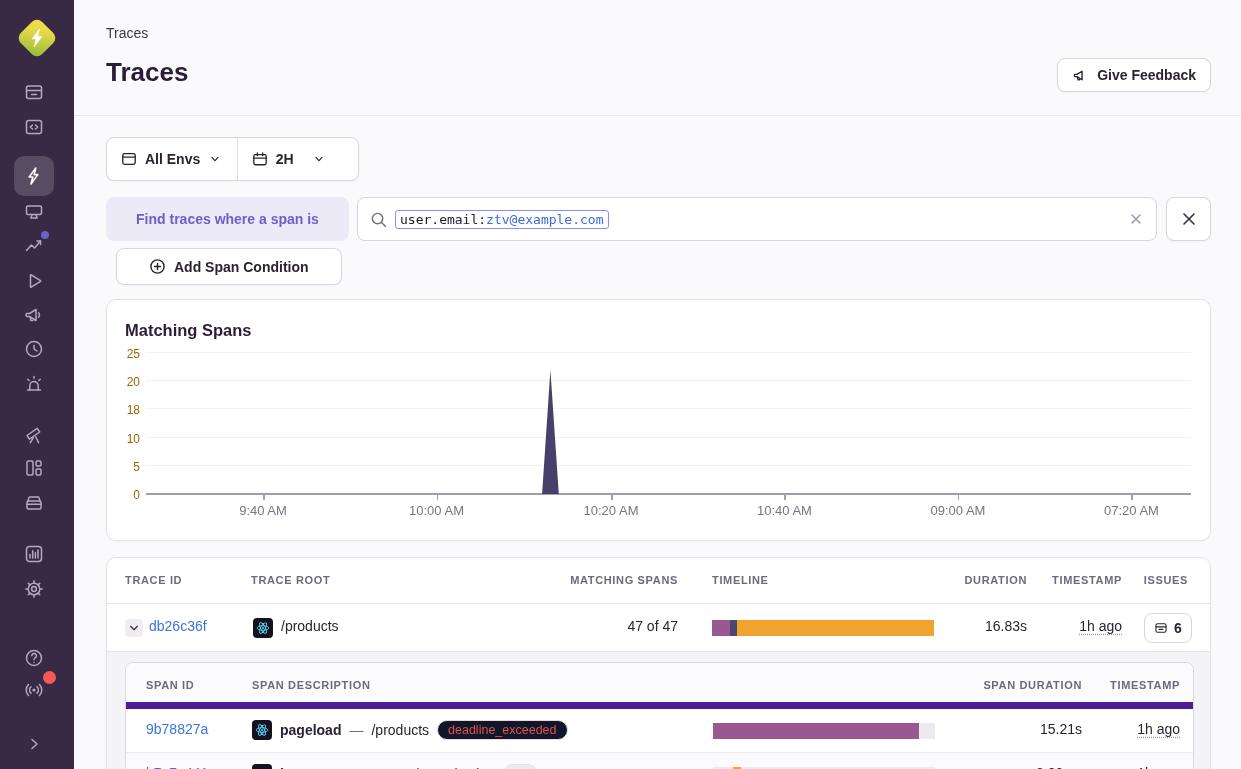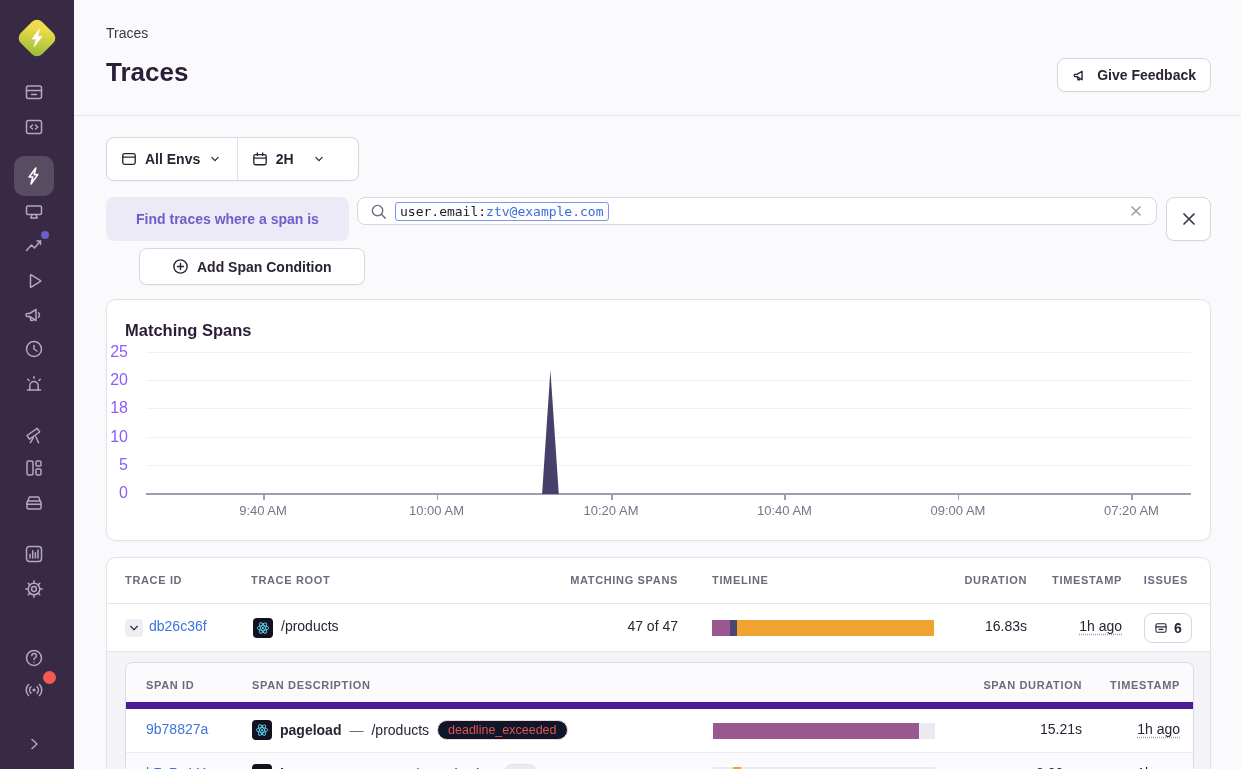--- a/index.html
+++ b/index.html
@@ -22,58 +22,58 @@
   .logo-wrap { position:absolute; left:16px; top:17px; width:42px; height:42px; }
   .logo-diamond { position:absolute; left:6px; top:6px; width:30px; height:30px; border-radius:7px;
                   transform:rotate(45deg); background:linear-gradient(145deg,#F0DC4A 25%,#C9CF43 55%,#9CBE3C 90%); }
   .notif-dot { position:absolute; border-radius:50%; }
 
   
   .breadcrumb { position:absolute; left:106px; top:25px; font-size:14px; color:#3E3446; }
   .page-title { position:absolute; left:106px; top:57px; font-size:26px; font-weight:700; color:#2B1D38; }
   .btn { display:inline-flex; align-items:center; gap:8px; background:#fff; border:1px solid #D9D4DF;
          border-radius:8px; font-weight:700; font-size:14px; color:#2B2233; cursor:pointer;
-         box-shadow:0 1px 2px rgba(43,34,51,.04);margin-left:23px; }
+         box-shadow:0 1px 2px rgba(43,34,51,.04); }
   .feedback-btn { position:absolute; right:30px; top:58px; height:34px; padding:0 14px; }
   .header-divider { position:absolute; left:74px; right:0; top:115px; height:1px; background:#E8E5EC; }
 
   
   .filter-group { position:absolute; left:106px; top:137px; height:44px; width:253px;
                   background:#fff; border:1px solid #D9D4DF; border-radius:8px;
                   display:flex; align-items:stretch; box-shadow:0 1px 2px rgba(43,34,51,.04); }
   .filter-seg { display:flex; align-items:center; gap:8px; padding:0 14px; font-weight:700; font-size:14px; cursor:pointer; }
   .filter-div { width:1px; background:#E2DEE8; }
   .filter-seg svg { stroke:#2B2233; fill:none; stroke-width:1.5; stroke-linecap:round; }
 
   
   .where-pill { position:absolute; left:106px; top:197px; width:243px; height:44px;
                 background:#ECEAF7; border-radius:8px; display:flex; align-items:center; justify-content:center;
                 color:#6C5FC7; font-weight:700; font-size:14px; }
-  .search-bar { position:absolute; left:357px; top:197px; width:800px; height:28px; background:#fff;
+  .search-bar { position:absolute; left:357px; top:197px; width:800px; height:44px; background:#fff;
                 border:1px solid #D9D4DF; border-radius:8px; display:flex; align-items:center; padding:0 12px; gap:8px; }
   .search-token { font-family:"DejaVu Sans Mono", monospace; font-size:13px; border:1px solid #8193F1;
                   background:#FDFDFF; border-radius:3px; padding:1px 4px; color:#1D1A27; white-space:nowrap; }
   .search-token .tok-val { color:#3D6BD8; }
   .search-clear { margin-left:auto; cursor:pointer; }
   .close-btn { position:absolute; left:1166px; top:197px; width:45px; height:44px; background:#fff;
                border:1px solid #D9D4DF; border-radius:8px; display:flex; align-items:center; justify-content:center;
                cursor:pointer; box-shadow:0 1px 2px rgba(43,34,51,.04); }
   .add-cond-btn { position:absolute; left:116px; top:248px; height:37px; padding:0 32px; }
   .add-cond-btn svg { stroke:#2B2233; fill:none; stroke-width:1.5; stroke-linecap:round; }
 
   
   .card { background:#fff; border:1px solid #E4E1E9; border-radius:10px; box-shadow:0 1px 3px rgba(43,34,51,.04); }
   .chart-card { position:absolute; left:106px; top:299px; width:1105px; height:242px; }
   .chart-title { position:absolute; left:18px; top:21px; font-size:16.5px; font-weight:700; color:#2B1D38; }
   .chart-plot { position:absolute; left:39px; top:53px; width:1045px; height:141px; }
   .gridline { position:absolute; left:0; right:0; height:1px; background:#F2F0F5; }
   .axisline { position:absolute; left:0; right:0; bottom:-1px; height:2px; background:#A29CB0; }
   .xtickmark { position:absolute; bottom:-6px; width:1.5px; height:6px; background:#A29CB0; }
   .chart-y { position:absolute; left:0; top:53px; width:33px; height:141px; }
-  .ytick { position:absolute; right:12px; font-size:16px; color:#8b5cf6; }
+  .ytick { position:absolute; right:0; font-size:12px; color:#a16207; }
   .chart-x { position:absolute; left:39px; top:203px; width:1045px; height:18px; }
   .xtick { position:absolute; width:80px; text-align:center; font-size:13px; color:#7A7389; }
 
   
   .table-card { position:absolute; left:106px; top:557px; width:1105px; height:230px; overflow:hidden; }
   .thead { position:relative; height:46px; border-bottom:1px solid #E8E4EC; }
   .hcell { position:absolute; top:16px; font-size:11px; font-weight:700; letter-spacing:.06em;
            text-transform:uppercase; color:#6F697E; white-space:nowrap; }
   .trace-row { position:relative; height:48px; background:#fff; border-bottom:1px solid #E8E4EC; font-size:14px; }
   .cell { position:absolute; top:14px; white-space:nowrap; }

